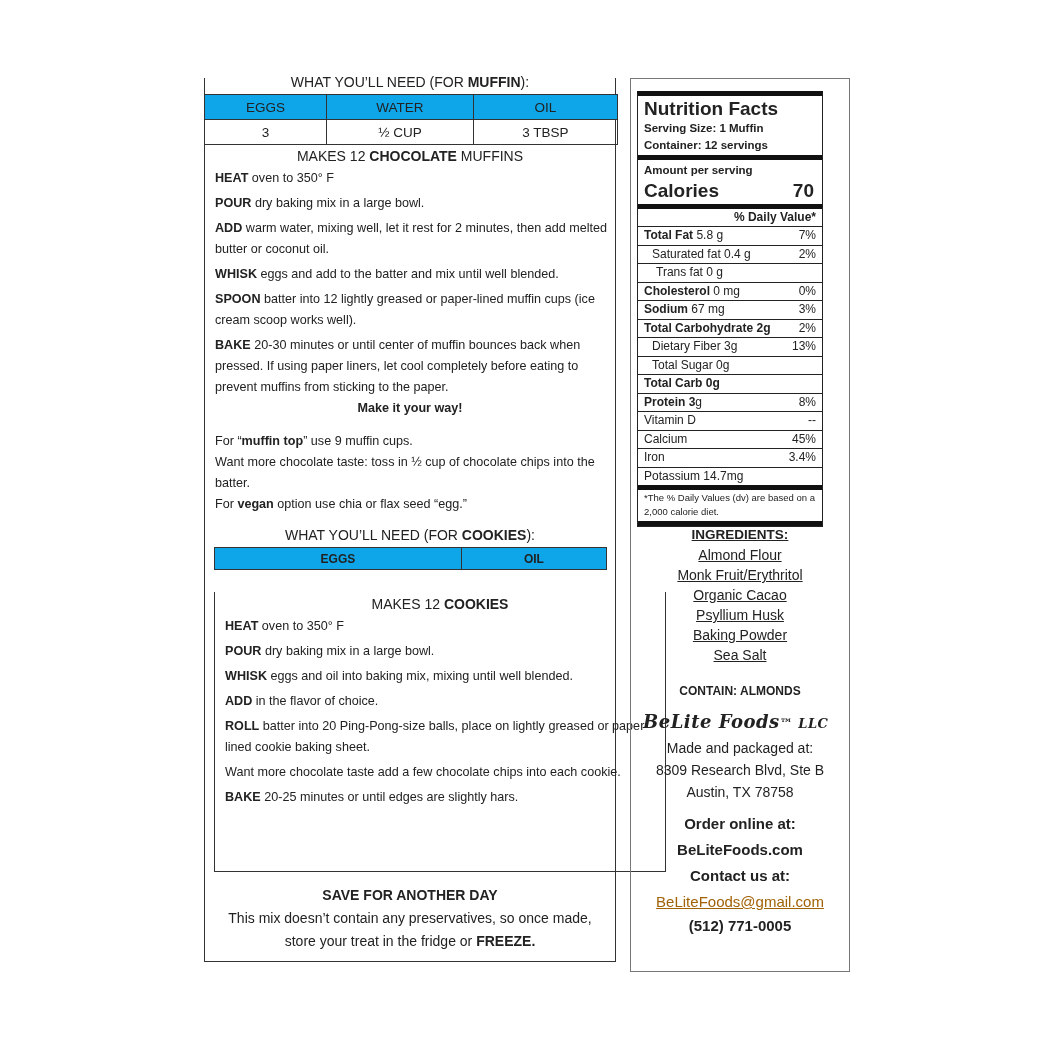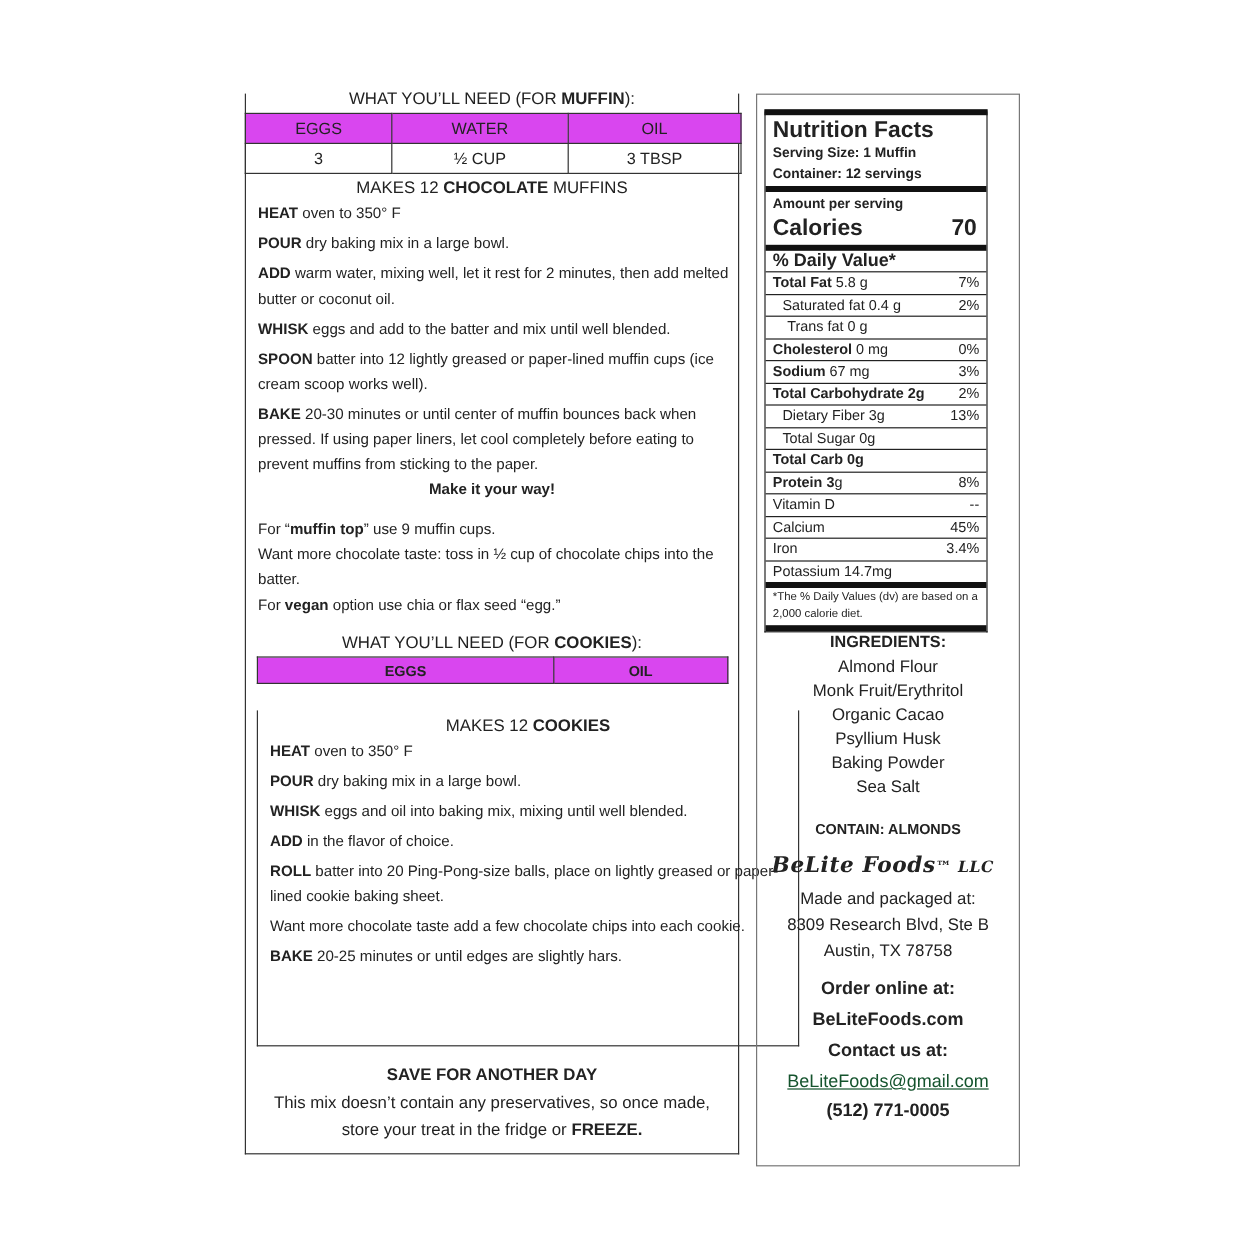--- a/index.html
+++ b/index.html
@@ -5,21 +5,21 @@
   html, body { margin:0; padding:0; background:#ffffff; }
   body { width:1048px; height:1048px; position:relative; font-family:"Liberation Sans", sans-serif; color:#222; overflow:hidden; }
   b { font-weight:bold; }
 
   
   #left { position:absolute; left:204px; top:78px; width:412px; height:884px; border:1px solid #333; border-top:none; box-sizing:border-box; }
   .sec-title { text-align:center; font-size:14px; color:#222; }
   #muffin-title { position:absolute; left:0; right:0; top:-4px; }
   table.need { border-collapse:collapse; width:100%; font-size:13.5px; }
   table.need td { border:1px solid #333; text-align:center; height:24px; padding:0; }
-  table.need tr.hdr td { background:#d946ef; }
+  table.need tr.hdr td { background:#0ea5e9; }
   #muffin-table { position:absolute; left:-1px; top:16px; width:414px; }
   #muffin-body { position:absolute; left:0; top:68px; width:410px; font-size:12.6px; line-height:21px; }
   .makes { text-align:center; font-size:14px; margin-bottom:2px; line-height:20px; }
   .step { padding-left:10px; padding-right:6px; margin-bottom:4px; }
   .center { text-align:center; font-weight:bold; }
 
   #cookie-title { position:absolute; left:0; right:0; top:449px; }
   #cookie-table { position:absolute; left:9px; top:469px; width:393px; }
   #cookie-table td { font-size:12px; font-weight:bold; height:21px; }
   #cookie-box { position:absolute; left:9px; top:514px; width:452px; height:280px; border:1px solid #333; border-top:none; box-sizing:border-box; font-size:12.6px; line-height:21px; }
@@ -27,32 +27,32 @@
   #save { position:absolute; left:0; right:0; top:806px; text-align:center; font-size:14px; line-height:23px; }
 
   
   #right { position:absolute; left:630px; top:78px; width:220px; height:894px; border:1px solid #777; box-sizing:border-box; }
   #nf { position:absolute; left:6px; top:12px; width:186px; border:1px solid #222; border-top:5px solid #111; box-sizing:border-box; }
   .nf-title { font-size:19px; font-weight:bold; padding:2px 6px 0; line-height:22px; }
   .nf-sub { font-size:11.5px; font-weight:bold; padding:0 6px; line-height:17px; }
   .thick { border-top:5px solid #111; }
   .nf-amt { font-size:11.5px; font-weight:bold; padding:2px 6px 0; line-height:16px; }
   .nf-cal { font-size:19px; font-weight:bold; padding:0 8px 0 6px; display:flex; justify-content:space-between; line-height:26px; }
-  .nf-dv { font-size:15px; font-weight:bold; padding:0 6px; line-height:17px; }
+  .nf-dv { text-align:right; font-size:12px; font-weight:bold; padding:0 6px; line-height:17px; }
   .nf-row { display:flex; justify-content:space-between; border-top:1px solid #222; font-size:12px; line-height:17.5px; padding:0 6px; }
   .nf-row.ind { padding-left:14px;gap:24px; }
   .nf-row.ind2 { padding-left:18px; }
   .nf-foot { font-size:9.5px; line-height:14px; padding:1px 6px 2px; border-bottom:5px solid #111; }
-  #ingr { position:absolute; left:0; right:0; top:446px; text-align:center; font-size:14px; line-height:20px; }
+  #ingr { position:absolute; left:0; right:0; top:446px; text-align:center; font-size:14px; line-height:20px;text-decoration:underline; }
   #allergen { position:absolute; left:0; right:0; top:605px; text-align:center; font-size:12px; font-weight:bold; }
   #brand { position:absolute; left:12px; top:632px; font-family:"DejaVu Serif", serif; font-style:italic; font-weight:bold; font-size:18px; letter-spacing:0.5px; }
   #brand small { font-size:13px; }
   #made { position:absolute; left:0; right:0; top:658px; text-align:center; font-size:14px; line-height:22px; }
   #order { position:absolute; left:0; right:0; top:732px; text-align:center; font-size:15px; font-weight:bold; line-height:26px; }
-  #order a { color:#14532d; text-decoration:underline; font-weight:normal; font-size:15px; }
+  #order a { color:#a16207; text-decoration:underline; font-weight:normal; font-size:15px; }
 </style>
 </head>
 <body>
 
 <div id="left">
   <div id="muffin-title" class="sec-title"><span>WHAT YOU’LL NEED (FOR </span><b>MUFFIN</b><span>):</span></div>
   <table id="muffin-table" class="need">
     <tbody>
         <tr class="hdr">
       <td>EGGS</td>

